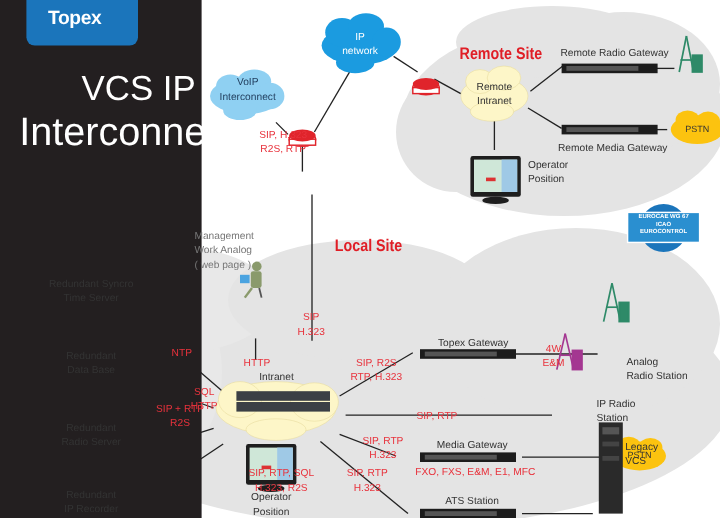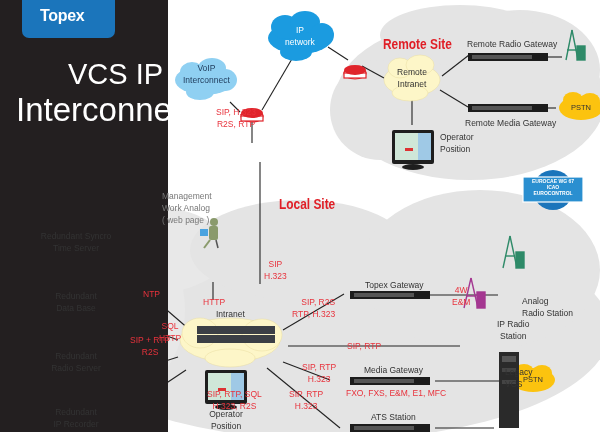--- a/index.html
+++ b/index.html
@@ -245,31 +245,31 @@
 <div class="lbl" style="left:527px;top:178px;color:#fff;font-size:5px;line-height:6px;font-weight:bold;width:52px;"><span>EUROCAE WG 67</span><br><span>ICAO</span><br><span>EUROCONTROL</span></div>
 
 <div class="lbl grey" style="left:162px;top:190px;text-align:left;"><span>Management</span><br><span>Work Analog</span><br><span>( web page )</span></div>
 <div class="lbl" style="left:36px;top:230px;width:80px;"><span>Redundant Syncro</span><br><span>Time Server</span></div>
 <div class="lbl" style="left:36px;top:290px;width:80px;"><span>Redundant</span><br><span>Data Base</span></div>
 <div class="lbl" style="left:36px;top:350px;width:80px;"><span>Redundant</span><br><span>Radio Server</span></div>
 <div class="lbl" style="left:36px;top:406px;width:80px;"><span>Redundant</span><br><span>IP Recorder</span></div>
 <div class="lbl" style="left:208px;top:408px;width:36px;"><span>Operator</span><br><span>Position</span></div>
 <div class="lbl" style="left:365px;top:279px;">Topex Gateway</div>
 <div class="lbl" style="left:522px;top:295px;text-align:left;"><span>Analog</span><br><span>Radio Station</span></div>
-<div class="lbl" style="left:497px;top:318px;text-align:center;"><span>IP Radio</span><br><span>Station</span></div>
+<div class="lbl" style="left:497px;top:330px;text-align:left;"><span>IP Radio</span><br><span>Station</span></div>
 <div class="lbl" style="left:364px;top:364px;">Media Gateway</div>
 <div class="lbl red" style="left:346px;top:387px;">FXO, FXS, E&amp;M, E1, MFC</div>
 <div class="lbl" style="left:371px;top:411px;">ATS Station</div>
 
-<div class="lbl" style="left:505px;top:366px;text-align:left;"><span>Legacy</span><br><span>VCS</span></div>
+<div class="lbl" style="left:521px;top:366px;text-align:left;"><span>Legacy</span><br><span>VCS</span></div>
 
 <div class="lbl red" style="left:216px;top:106px;"><span>SIP, H.323</span><br><span>R2S, RTP</span></div>
-<div class="lbl red" style="left:264px;top:258px;"><span>SIP</span><br><span>H.323</span></div>
+<div class="lbl red" style="left:248px;top:258px;"><span>SIP</span><br><span>H.323</span></div>
 <div class="lbl red" style="left:143px;top:288px;">NTP</div>
 <div class="lbl red" style="left:140px;top:320px;margin-left:19px;"><span>SQL</span><br><span>HTTP</span></div>
 <div class="lbl red" style="left:130px;top:334px;"><span>SIP + RTP</span><br><span>R2S</span></div>
 <div class="lbl red" style="left:203px;top:296px;">HTTP</div>
 <div class="lbl red" style="left:207px;top:388px;"><span>SIP, RTP, SQL</span><br><span>H.323, R2S</span></div>
-<div class="lbl red" style="left:292px;top:296px;text-align:right;"><span>SIP, R2S</span><br><span>RTP, H.323</span></div>
+<div class="lbl red" style="left:292px;top:296px;"><span>SIP, R2S</span><br><span>RTP, H.323</span></div>
 <div class="lbl red" style="left:452px;top:284px;"><span>4W</span><br><span>E&amp;M</span></div>
 <div class="lbl red" style="left:347px;top:340px;">SIP, RTP</div>
 <div class="lbl red" style="left:302px;top:361px;"><span>SIP, RTP</span><br><span>H.323</span></div>
 <div class="lbl red" style="left:289px;top:388px;"><span>SIP, RTP</span><br><span>H.323</span></div>
 
 </body></html>

